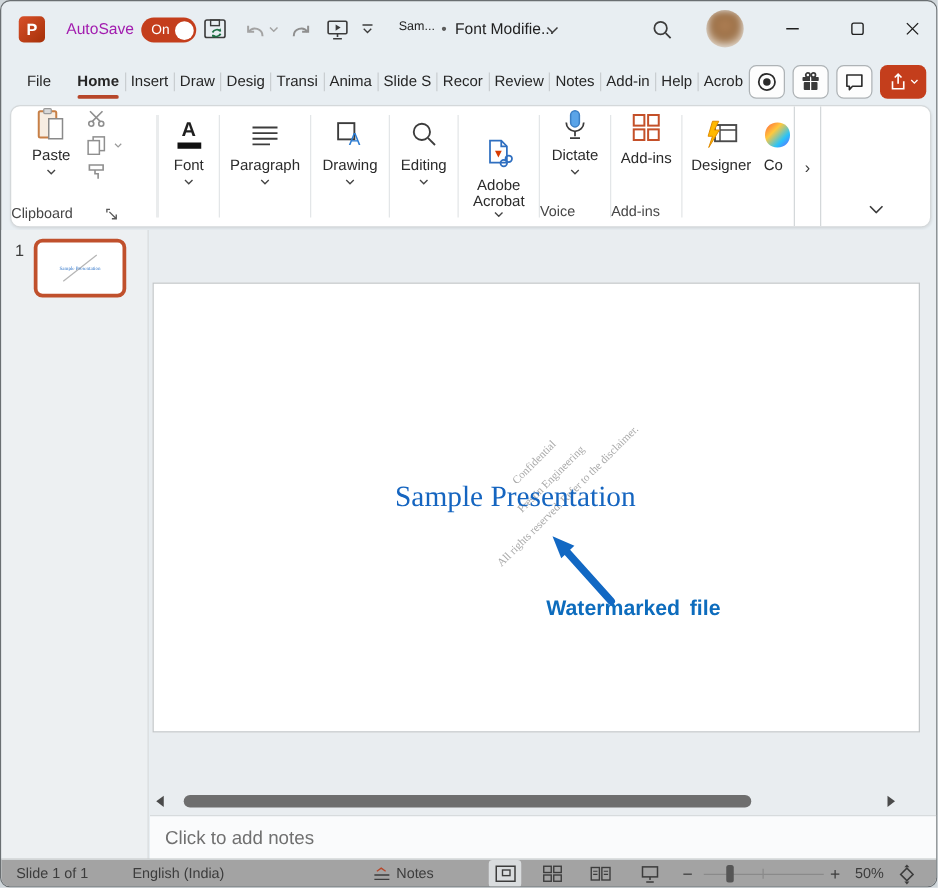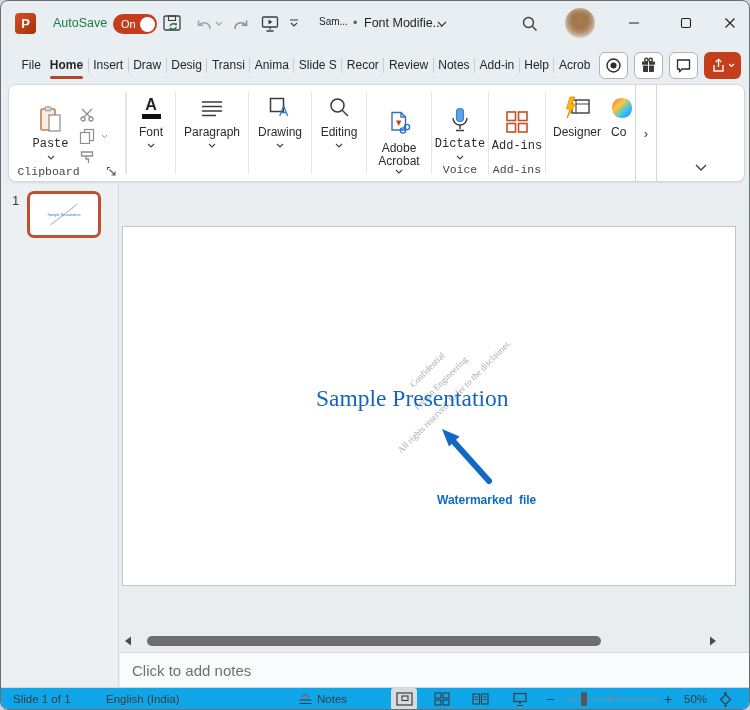--- a/index.html
+++ b/index.html
@@ -17,21 +17,21 @@
 
   
   .titlebar { position:absolute; left:0; top:0; width:100%; height:45px; }
   .titlebar .abs { position:absolute; }
   .applogo {
     left:14px; top:12px; width:21px; height:21px; border-radius:4px;
     background:linear-gradient(135deg,#d8502a,#a53008);
     color:#fff; font-weight:bold; font-size:13px;
     display:flex; align-items:center; justify-content:center;
   }
-  .autosave-label { left:52px; top:15px; font-size:12.5px; color:#15803d; }
+  .autosave-label { left:52px; top:15px; font-size:12.5px; color:#a21caf; }
   .toggle {
     left:112px; top:13px; width:44px; height:20px; border-radius:10px;
     background:#c43e1c; display:flex; align-items:center;
   }
   .toggle .on { color:#fff; font-size:11px; margin-left:8px; }
   .toggle .knob { width:15px; height:15px; border-radius:50%; background:#fff; margin-left:4px; }
   .qat-btn { display:flex; align-items:center; justify-content:center; }
   .doc-title { left:318px; top:15px; font-size:10px; color:#1f1f1f; }
   .doc-bullet { left:352px; top:15px; font-size:12.5px; color:#5c5c5c; }
   .doc-status { left:363px; top:15px; font-size:12.5px; color:#1f1f1f; }
@@ -39,21 +39,21 @@
   .avatar-blur { width:100%; height:100%;
     background:radial-gradient(circle at 50% 42%, #b08055 0%, #9a6f46 45%, #e2d4c4 78%, #eef0f0 100%);
     filter:blur(3px); }
   .winctl { width:30px; height:26px; top:9px; display:flex; align-items:center; justify-content:center; color:#1f1f1f; }
 
   
   .tabrow { position:absolute; left:0; top:45px; width:100%; height:38px;
             display:flex; align-items:center; padding-left:16px; }
   .tab { position:relative; padding:0 4.5px; font-size:12px; color:#262626;
          height:100%; display:flex; align-items:center; white-space:nowrap; }
-  .tab.active { font-weight:bold; }
+  .tab.active { font-weight:bold;margin-left:12px; }
   .tab.active::after { content:""; position:absolute; left:5px; right:5px; bottom:5px;
                        height:3px; border-radius:2px; background:#b7472a; }
   .tabsep { width:1px; height:15px; background:#c9ced1; }
   .tabrow-right { margin-left:auto; display:flex; align-items:center; gap:6px; padding-right:8px; }
   .pillbtn { width:29px; height:27px; border:1px solid #aeb3b6; border-radius:6px;
              background:#fdfdfd; display:flex; align-items:center; justify-content:center; }
   .sharebtn { width:37px; height:27px; border-radius:6px; background:#c43e1c;
               display:flex; align-items:center; justify-content:center; gap:2px; }
 
   
@@ -61,21 +61,21 @@
     position:absolute; left:7px; top:83px; width:737px; height:98px;
     background:#ffffff; border:1px solid #d4d8da; border-radius:8px;
     box-shadow:0 1px 2px rgba(0,0,0,.07);
     display:flex; align-items:stretch; overflow:hidden;
   }
   .rsep { width:1px; background:#e3e6e8; margin:7px 0; flex:none; }
   .rbtn { flex:none; display:flex; flex-direction:column; align-items:center; padding-top:8px; }
   .rbtn .ric { height:30px; display:flex; align-items:center; justify-content:center; }
   .rlabel { font-size:12px; color:#2b2b2b; margin-top:3px; text-align:center; line-height:13px; }
   .rchev { margin-top:4px; }
-  .rgroup { flex:none; display:flex; flex-direction:column; align-items:center; padding-top:20px;font-family:Liberation Mono, monospace; }
+  .rgroup { flex:none; display:flex; flex-direction:column; padding-top:0; }
   .glabel { margin-top:auto; font-size:11.5px; color:#464646; padding-bottom:5px; }
   .clip-grid { display:flex; gap:4px; padding:0 8px; }
   .clip-paste { display:flex; flex-direction:column; align-items:center; width:48px; }
   .clip-side { display:flex; flex-direction:column; gap:6px; padding-top:2px; align-items:flex-start; }
   .clip-side .row { display:flex; align-items:center; gap:6px; }
   .clip-footer { margin-top:auto; display:flex; align-items:center; gap:26px; padding-bottom:4px; }
   .fontA { font-size:16px; font-weight:bold; color:#1f1f1f; line-height:14px; text-align:center; }
   .fontbar { width:19px; height:5px; background:#111; margin-top:2px; }
   .copilot-clip { width:27px; overflow:hidden; align-items:flex-start; padding-left:3px; }
   .overflow-strip { flex:none; width:22px; border-left:1px solid #d4d8da; border-right:1px solid #d4d8da;
@@ -95,37 +95,37 @@
 
   .canvas { position:absolute; left:119px; top:183px; right:0; bottom:22px; background:#e9edf0; }
   .slide { position:absolute; left:2px; top:42px; width:614px; height:360px;
            background:#ffffff; border:1px solid #c2c6c8; }
   .slide-title { position:absolute; left:193px; top:158px; font-family:"Liberation Serif",serif;
                  font-size:23.5px; color:#1565c0; white-space:nowrap; z-index:3; }
   .watermark { position:absolute; left:222px; top:128px; width:192px;
                transform:rotate(-45deg); text-align:center;
                font-family:"Liberation Serif",serif; font-size:9px; line-height:19px;
                color:#a9a9a9; z-index:2; white-space:nowrap; }
-  .annotation { position:absolute; left:314px; top:266px; font-size:12px; font-weight:bold;
+  .annotation { position:absolute; left:314px; top:250px; font-size:17px; font-weight:bold;
                 color:#0d6cbd; word-spacing:3px; white-space:nowrap; }
   .arrow-svg { position:absolute; left:0; top:0; width:614px; height:360px; z-index:4; pointer-events:none; }
 
   .hscroll { position:absolute; left:0; right:0; top:449px; height:16px; display:flex; align-items:center; }
   .hs-arrow { width:12px; display:flex; justify-content:center; align-items:center; }
   .hs-thumb { position:absolute; left:27px; width:454px; height:10px; border-radius:5px; background:#6e6e6e; }
   .hs-right { position:absolute; right:30px; }
 
   .notes-pane { position:absolute; left:0; right:0; top:468px; bottom:0;
                 background:#fafbfc; border-top:1px solid #d7dbdd;
                 display:flex; align-items:center; padding-left:12px; }
   .notes-ph { font-size:15px; color:#707070; }
 
   
   .statusbar { position:absolute; left:0; bottom:0; width:100%; height:22px;
-               background:#0ea5e9; border-top:1px solid #d2d6d8; font-size:11.5px; color:#3c3c3c; }
+               background:#a3a3a3; border-top:1px solid #d2d6d8; font-size:11.5px; color:#3c3c3c; }
   .statusbar .sitem { position:absolute; top:0; height:22px; display:flex; align-items:center; }
   .viewbtn { justify-content:center; width:26px; }
   .viewbtn.selected { background:#d9dcde; border-radius:3px; }
   .zoom-track { position:absolute; left:562px; top:10.5px; width:96px; height:1px; background:#8a8a8a; }
   .zoom-tick { position:absolute; left:609px; top:7px; width:1px; height:8px; background:#8a8a8a; }
   .zoom-thumb { position:absolute; left:580px; top:4px; width:6px; height:14px; background:#565656; border-radius:2px; }
   .zoomsign { font-size:14px; color:#3c3c3c; }
 
   svg { display:block; }
 </style>

